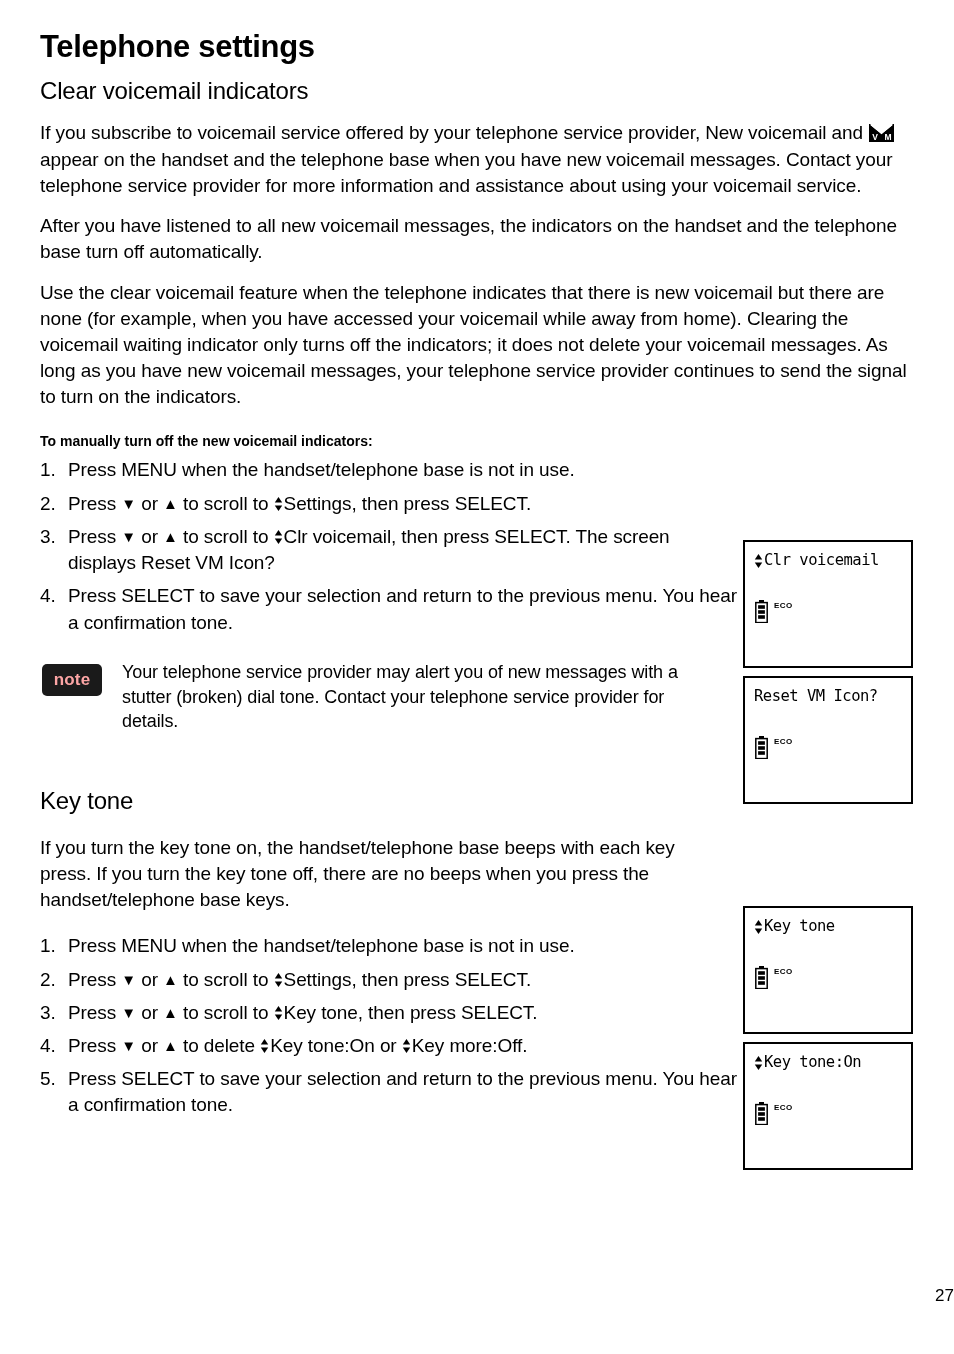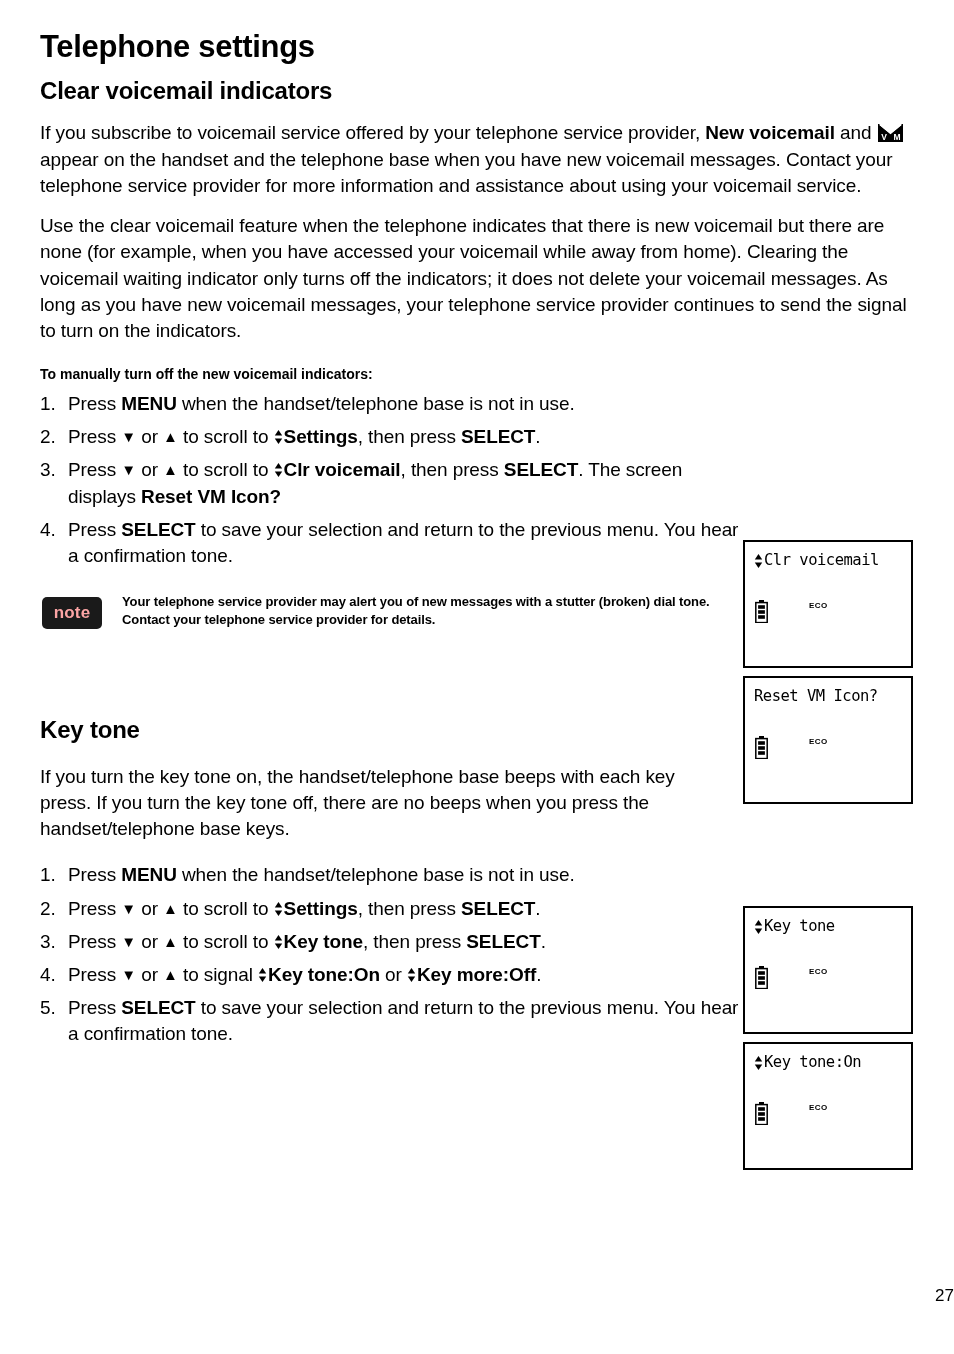--- a/index.html
+++ b/index.html
@@ -28,21 +28,21 @@
 
   h1.chapter-title {
     font-size: 31px;
     font-weight: bold;
     letter-spacing: -0.3px;
     margin: 0 0 14px 0;
     line-height: 1.1;
   }
   h2.section-title {
     font-size: 24px;
-    font-weight: bold;
+    font-weight: normal;
     letter-spacing: -0.2px;
     margin: 0 0 16px 0;
     line-height: 1.1;
   }
   h3.sub-title {
     font-size: 14px;
     font-weight: bold;
     margin: 0 0 8px 0;
     line-height: 1.2;
   }
@@ -70,21 +70,21 @@
   }
   ol.steps > li .num {
     position: absolute;
     left: 0;
     top: 0;
     width: 24px;
     text-align: left;
   }
   ol.steps.narrow > li { width: 700px; }
 
-  b { font-weight: bold; }
+  b { font-weight: normal; }
 
   
   .vm-icon {
     display: inline-block;
     width: 25px;
     height: 18px;
     vertical-align: -3px;
     margin: 0 1px;
   }
 
@@ -121,25 +121,24 @@
     color: #fca5a5;
     font-size: 17px;
     font-weight: bold;
     display: flex;
     align-items: center;
     justify-content: center;
     letter-spacing: 0.2px;
   }
   .note-text {
     margin-left: 82px;
-    font-size: 13px;
+    font-size: 18px;
     line-height: 1.38;
     width: 600px;
     letter-spacing: -0.1px;
-    font-weight: bold;
   }
 
   
   .lcd {
     position: absolute;
     width: 170px;
     height: 128px;
     border: 2px solid #000000;
     background: #ffffff;
     overflow: hidden;
@@ -158,21 +157,20 @@
   }
   .lcd-text {
     display: inline-block;
   }
   .lcd-status {
     position: absolute;
     left: 10px;
     top: 58px;
     display: flex;
     align-items: flex-start;
-    gap: 35px;
   }
   .batt {
     width: 13px;
     height: 23px;
     position: relative;
   }
   .eco {
     font-size: 8px;
     font-weight: bold;
     letter-spacing: 0.4px;
@@ -201,20 +199,21 @@
     <h2 class="section-title">Clear voicemail indicators</h2>
 
     <p class="para wide" id="para-1"><span>If you subscribe to voicemail service offered by your telephone service provider, </span><b>New voicemail</b><span> and </span><svg viewBox="0 0 25 18" class="vm-icon">
           <rect x="0" y="0" width="25" height="18" fill="#000"></rect>
           <path d="M1.5 1.5 L12.5 10.5 L23.5 1.5 L23.5 0 L1.5 0 Z" fill="#fff"></path>
           <path d="M1.2 1.2 L12.5 10.6 L23.8 1.2 L23.8 3.0 L12.5 12.4 L1.2 3.0 Z" fill="#000"></path>
           <text x="6" y="16.2" font-family="Liberation Sans, sans-serif" font-size="8.5" font-weight="bold" fill="#fff" text-anchor="middle">V</text>
           <text x="19" y="16.2" font-family="Liberation Sans, sans-serif" font-size="8.5" font-weight="bold" fill="#fff" text-anchor="middle">M</text>
         </svg><span> appear on the handset and the telephone base when you have new voicemail messages. Contact your telephone service provider for more information and assistance about using your voicemail service.</span></p>
 
+    <p class="para wide">After you have listened to all new voicemail messages, the indicators on the handset and the telephone base turn off automatically.</p>
 
     <p class="para wide">Use the clear voicemail feature when the telephone indicates that there is new voicemail but there are none (for example, when you have accessed your voicemail while away from home). Clearing the voicemail waiting indicator only turns off the indicators; it does not delete your voicemail messages. As long as you have new voicemail messages, your telephone service provider continues to send the signal to turn on the indicators.</p>
 
     <h3 class="sub-title" style="margin-top:22px;">To manually turn off the new voicemail indicators:</h3>
 
     <ol class="steps narrow" id="steps-voicemail">
         <li><span class="num">1.</span><span>Press </span><b>MENU</b><span> when the handset/telephone base is not in use.</span></li>
         <li><span class="num">2.</span><span>Press </span><span class="tri">▼</span><span> or </span><span class="tri">▲</span><span> to scroll to </span><svg viewBox="0 0 9 16" class="updown">
             <path d="M4.5 1 L8.2 6.4 L0.8 6.4 Z" fill="#000"></path>
             <path d="M4.5 15 L8.2 9.6 L0.8 9.6 Z" fill="#000"></path>
@@ -239,21 +238,21 @@
     <ol class="steps narrow" id="steps-keytone">
         <li><span class="num">1.</span><span>Press </span><b>MENU</b><span> when the handset/telephone base is not in use.</span></li>
         <li><span class="num">2.</span><span>Press </span><span class="tri">▼</span><span> or </span><span class="tri">▲</span><span> to scroll to </span><svg viewBox="0 0 9 16" class="updown">
             <path d="M4.5 1 L8.2 6.4 L0.8 6.4 Z" fill="#000"></path>
             <path d="M4.5 15 L8.2 9.6 L0.8 9.6 Z" fill="#000"></path>
           </svg><b>Settings</b><span>, then press </span><b>SELECT</b><span>.</span></li>
         <li><span class="num">3.</span><span>Press </span><span class="tri">▼</span><span> or </span><span class="tri">▲</span><span> to scroll to </span><svg viewBox="0 0 9 16" class="updown">
             <path d="M4.5 1 L8.2 6.4 L0.8 6.4 Z" fill="#000"></path>
             <path d="M4.5 15 L8.2 9.6 L0.8 9.6 Z" fill="#000"></path>
           </svg><b>Key tone</b><span>, then press </span><b>SELECT</b><span>.</span></li>
-        <li><span class="num">4.</span><span>Press </span><span class="tri">▼</span><span> or </span><span class="tri">▲</span><span> to signal </span><svg viewBox="0 0 9 16" class="updown">
+        <li><span class="num">4.</span><span>Press </span><span class="tri">▼</span><span> or </span><span class="tri">▲</span><span> to delete </span><svg viewBox="0 0 9 16" class="updown">
             <path d="M4.5 1 L8.2 6.4 L0.8 6.4 Z" fill="#000"></path>
             <path d="M4.5 15 L8.2 9.6 L0.8 9.6 Z" fill="#000"></path>
           </svg><b>Key tone:On</b><span> or </span><svg viewBox="0 0 9 16" class="updown">
             <path d="M4.5 1 L8.2 6.4 L0.8 6.4 Z" fill="#000"></path>
             <path d="M4.5 15 L8.2 9.6 L0.8 9.6 Z" fill="#000"></path>
           </svg><b>Key more:Off</b><span>.</span></li>
         <li><span class="num">5.</span><span>Press </span><b>SELECT</b><span> to save your selection and return to the previous menu. You hear a confirmation tone.</span></li>
       </ol>
 
   </div>

